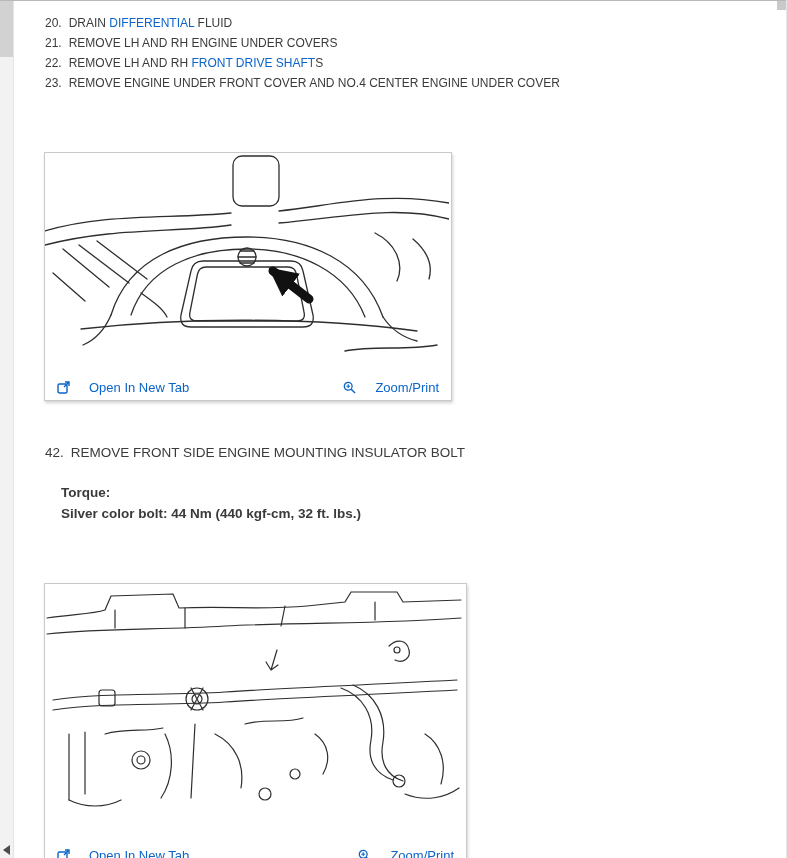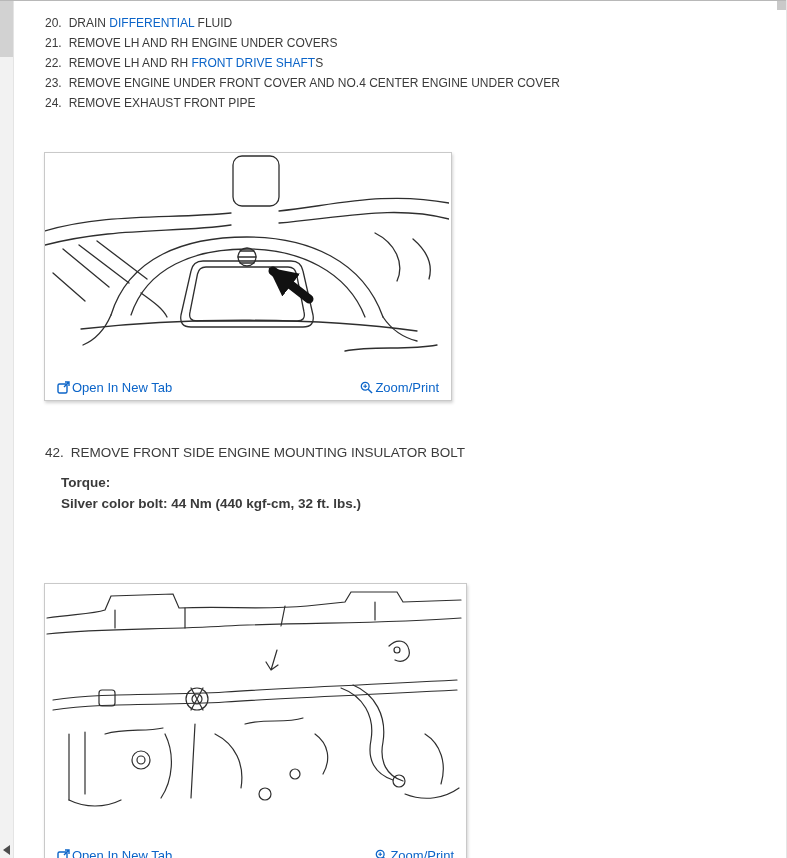--- a/index.html
+++ b/index.html
@@ -19,31 +19,31 @@
   .tri-left{width:0;height:0;border-top:5px solid transparent;border-bottom:5px solid transparent;border-right:7px solid #4c4c4c;}
 
   
   .steps{position:absolute;left:45px;top:13px;font-size:12px;line-height:20px;}
   .step{white-space:pre-wrap;}
   .num{margin-right:7px;}
   a.link{color:#0b64c8;text-decoration:none;cursor:pointer;}
 
   .step25{position:absolute;left:45px;top:443px;font-size:13.5px;line-height:20px;white-space:pre-wrap;}
 
-  .torque{position:absolute;left:61px;top:472px;font-size:13.5px;line-height:21px;font-weight:bold;color:#3a3a3a;}
+  .torque{position:absolute;left:61px;top:482px;font-size:13.5px;line-height:21px;font-weight:bold;color:#3a3a3a;}
 
   
   .panel{position:absolute;background:#fff;border:1px solid #c9c9c9;box-shadow:1px 2px 3px rgba(0,0,0,.18);}
   .panel1{left:44px;top:152px;width:406px;height:247px;}
   .panel2{left:44px;top:583px;width:421px;height:290px;}
   .drawing{display:block;background:#fff;}
   .panel-footer{position:absolute;left:0;right:0;height:26px;display:flex;justify-content:space-between;align-items:center;padding:0 12px;box-sizing:border-box;}
   .panel1 .panel-footer{bottom:0;}
   .panel2 .panel-footer{top:258px;}
-  .flink{display:flex;align-items:center;gap:2px;color:#0b64c8;font-size:13px;text-decoration:none;cursor:pointer;}
+  .flink{display:flex;align-items:center;gap:19px;color:#0b64c8;font-size:13px;text-decoration:none;cursor:pointer;}
   svg.icon{width:13px;height:13px;flex:0 0 auto;}
 </style>
 </head>
 <body>
 
 <div class="hairline-top"></div>
 <div class="corner-box"></div>
 <div class="right-line"></div>
 
 <div class="scrollbar">
@@ -51,21 +51,20 @@
   <div class="scroll-btn">
     <div class="tri-left"></div>
   </div>
 </div>
 
 <div class="steps">
   <div class="step"><span class="num">20.</span><span>DRAIN </span><a class="link">DIFFERENTIAL</a><span> FLUID</span></div>
   <div class="step"><span class="num">21.</span><span>REMOVE LH AND RH ENGINE UNDER COVERS</span></div>
   <div class="step"><span class="num">22.</span><span>REMOVE LH AND RH </span><a class="link">FRONT DRIVE SHAFT</a><span>S</span></div>
   <div class="step"><span class="num">23.</span><span>REMOVE ENGINE UNDER FRONT COVER AND NO.4 CENTER ENGINE UNDER COVER</span></div>
-  <div class="step"><span class="num">24.</span><span>REMOVE EXHAUST FRONT PIPE</span></div>
 </div>
 
 <div class="panel panel1">
   <svg class="drawing" width="404" height="219" viewBox="0 0 404 219">
     <defs>
       <marker id="ah" viewBox="0 0 10 10" refX="8" refY="5" markerWidth="3.2" markerHeight="3.2" orient="auto-start-reverse">
         <path d="M0 0 L10 5 L0 10 Z" fill="#111"></path>
       </marker>
     </defs>
     <g stroke="#2e2e2e" fill="none" stroke-width="1.3" stroke-linecap="round">

